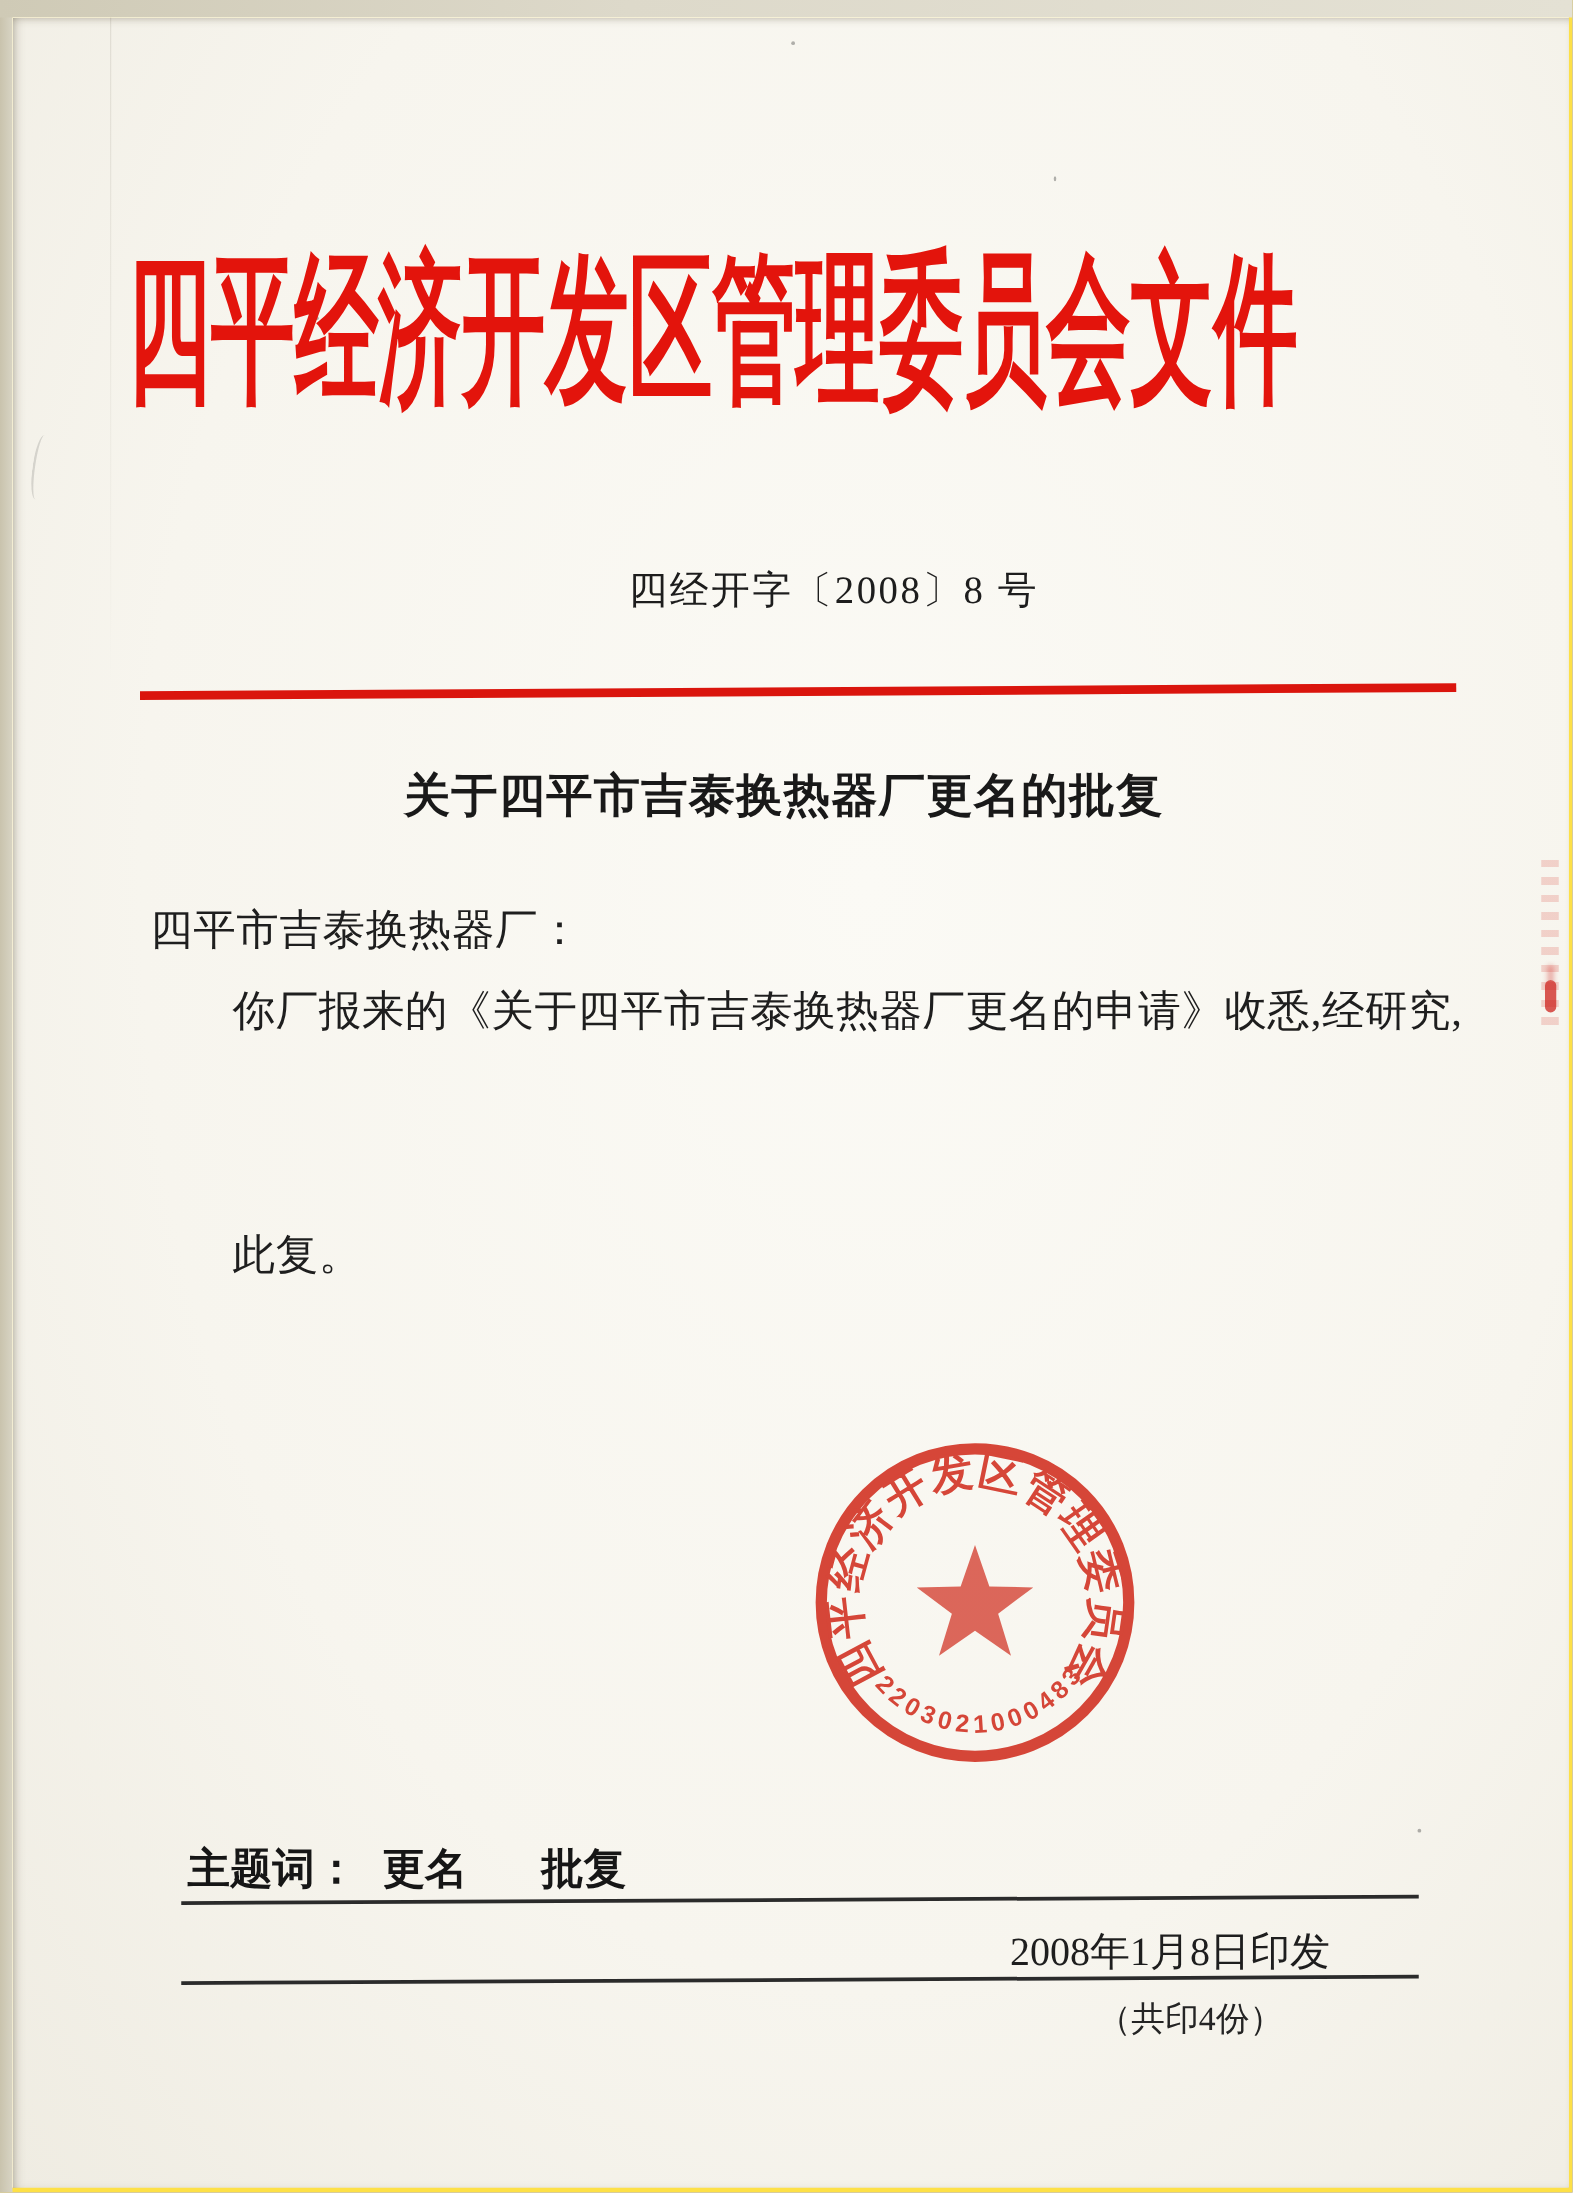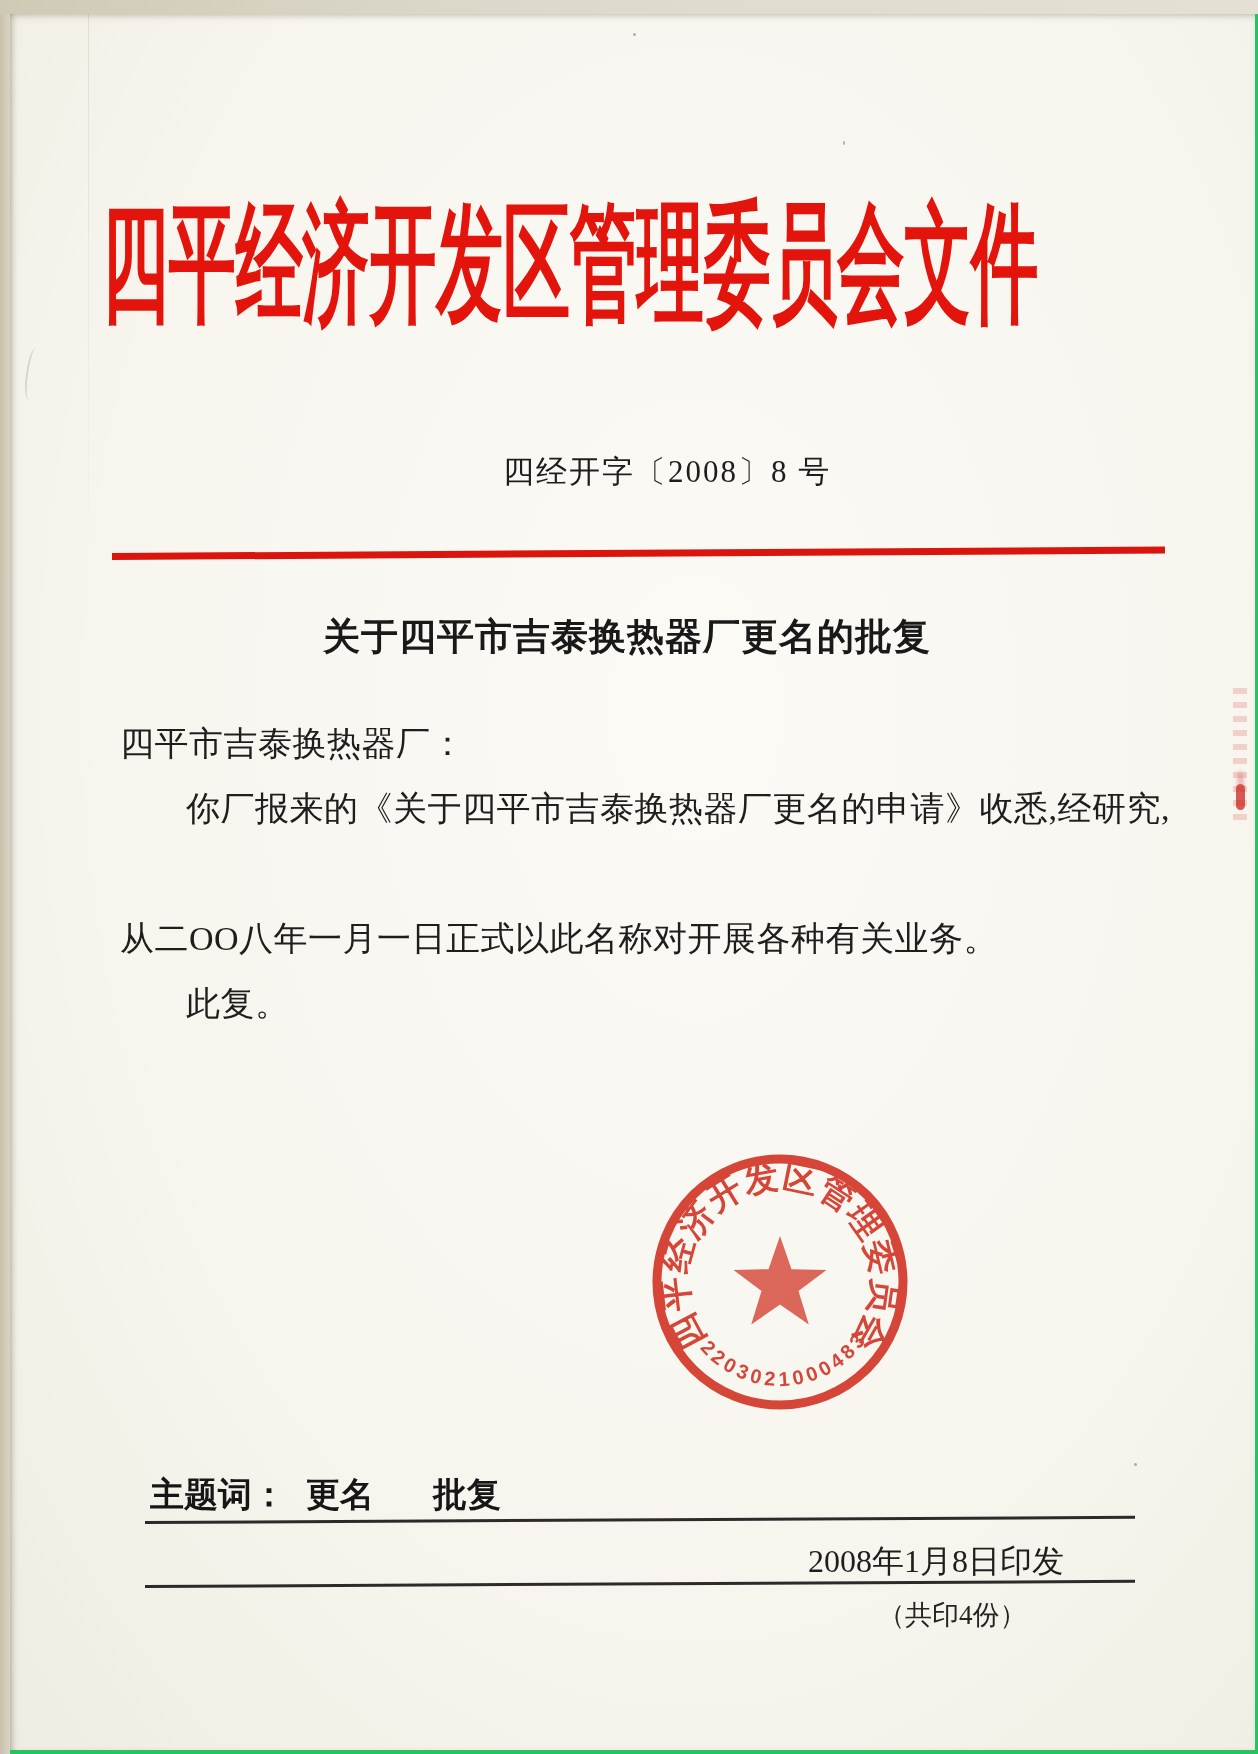--- a/index.html
+++ b/index.html
@@ -1,17 +1,17 @@
 <!DOCTYPE html>
 <html><head>
 <meta charset="utf-8">
 <style>
   html,body{margin:0;padding:0;background:#b9b4a3;}
   #scan{position:relative;width:1258px;height:1754px;overflow:hidden;
-        background:#22c55e;font-family:"Liberation Serif",serif;}
+        background:#fde047;font-family:"Liberation Serif",serif;}
   #paper{position:absolute;left:10px;top:14px;right:3px;bottom:4px;
          background:#f8f6ef;
          background-image:radial-gradient(ellipse at 55% 40%, #fbfaf5 0%, #f7f5ee 60%, #efece2 100%);
          box-shadow:inset 6px 0 9px -6px rgba(90,80,55,.55), inset 0 5px 8px -5px rgba(90,80,55,.4);}
   .crease{position:absolute;left:88px;top:14px;width:1px;height:540px;
           background:linear-gradient(to bottom, rgba(60,50,30,.10), rgba(60,50,30,0));}
   .speck{position:absolute;border-radius:50%;background:rgba(40,40,40,.35);}
   .pen-mark{position:absolute;left:26px;top:348px;width:10px;height:52px;
             border-left:2px solid rgba(70,70,70,.18);border-radius:50% 0 0 50%;transform:rotate(8deg);}
   .red-smudge{position:absolute;left:1233px;top:688px;width:14px;height:132px;
@@ -74,21 +74,20 @@
   </svg>
 
   <div class="doc-number">四经开字〔2008〕8 号</div>
 
   <div class="red-rule"></div>
 
   <div class="doc-title">关于四平市吉泰换热器厂更名的批复</div>
 
   <div class="body-line bl-p0">你厂报来的《关于四平市吉泰换热器厂更名的申请》收悉,经研究,</div>
   <div class="body-line bl-salutation">四平市吉泰换热器厂：</div>
-  <div class="body-line bl-p2">从二OO八年一月一日正式以此名称对开展各种有关业务。</div>
   <div class="body-line bl-p3">此复。</div>
 
 
   <svg id="seal-svg" width="276" height="300" viewBox="0 0 276 300">
     <defs>
       <path id="seal-top-arc" d="M 66.8,211.8 A 93,93 0 1 1 209.2,211.8" fill="none"></path>
       <path id="seal-bottom-arc" d="M 52.8,211.7 A 104,104 0 0 0 223.2,211.7" fill="none"></path>
     </defs>
     <circle cx="138" cy="152" r="123" fill="none" stroke="#d93a2c" stroke-width="9"></circle>
     <polygon points="138,106 149.5,139.2 184.6,139.9 156.5,161 166.8,194.6 138,174.5 109.2,194.6 119.5,161 91.4,139.9 126.5,139.2" fill="#d93a2c" opacity="0.82"></polygon>

